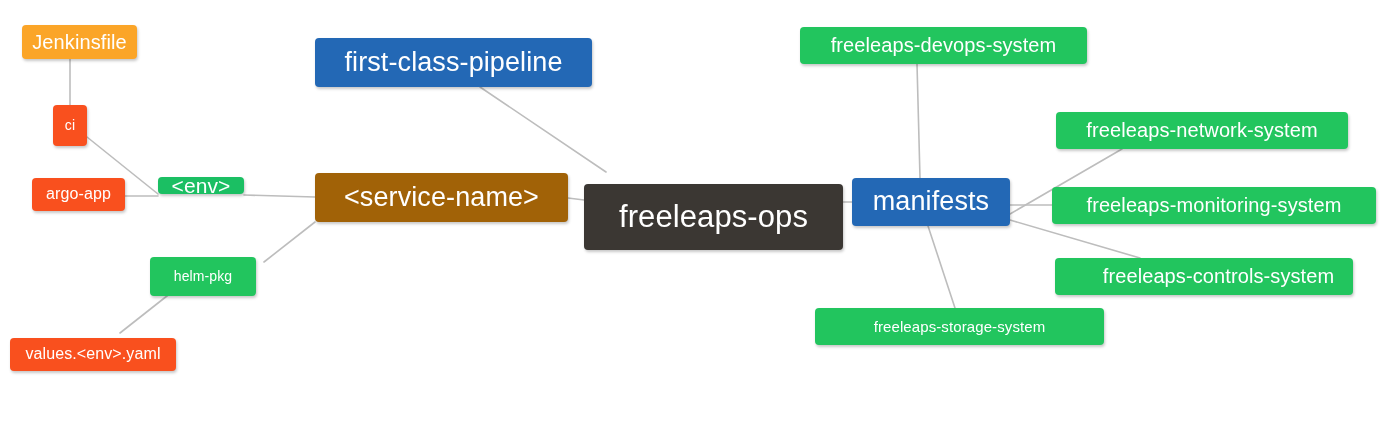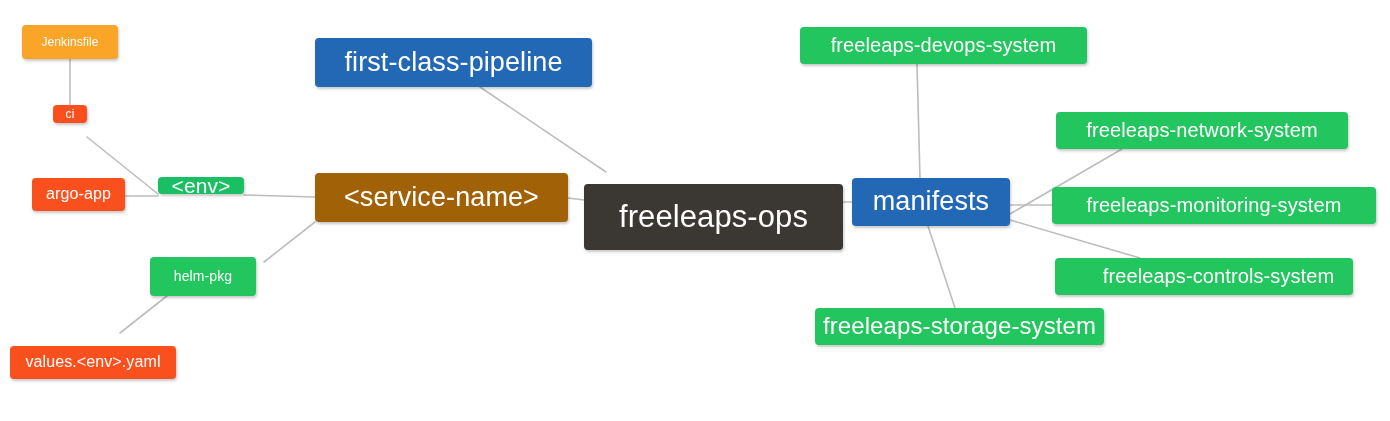--- a/index.html
+++ b/index.html
@@ -60,36 +60,36 @@
       <line x1="480" y1="87" x2="606" y2="172" stroke="#bdbdbd" stroke-width="1.6" stroke-linecap="round"></line>
       <line x1="568" y1="198" x2="584" y2="200" stroke="#bdbdbd" stroke-width="1.6" stroke-linecap="round"></line>
       <line x1="843" y1="202" x2="852" y2="202" stroke="#bdbdbd" stroke-width="1.6" stroke-linecap="round"></line>
       <line x1="920" y1="178" x2="917" y2="64" stroke="#bdbdbd" stroke-width="1.6" stroke-linecap="round"></line>
       <line x1="1010" y1="214" x2="1122" y2="149" stroke="#bdbdbd" stroke-width="1.6" stroke-linecap="round"></line>
       <line x1="1010" y1="205" x2="1052" y2="205" stroke="#bdbdbd" stroke-width="1.6" stroke-linecap="round"></line>
       <line x1="1010" y1="220" x2="1140" y2="258" stroke="#bdbdbd" stroke-width="1.6" stroke-linecap="round"></line>
       <line x1="928" y1="226" x2="955" y2="308" stroke="#bdbdbd" stroke-width="1.6" stroke-linecap="round"></line>
     </svg>
   <div id="node-layer">
-      <div class="node" style="left: 22px; top: 25px; width: 96px; height: 34px; background: rgb(251, 165, 40); font-size: 12px; color: rgb(255, 255, 255);">
+      <div class="node" style="left: 22px; top: 25px; width: 115px; height: 34px; background: rgb(251, 165, 40); font-size: 20px; color: rgb(255, 255, 255);">
         <span class="node-label">Jenkinsfile</span>
       </div>
-      <div class="node" style="left: 53px; top: 105px; width: 34px; height: 18px; background: rgb(249, 80, 30); font-size: 12px; color: rgb(255, 255, 255); text-align: center;">
+      <div class="node" style="left: 53px; top: 105px; width: 34px; height: 41px; background: rgb(249, 80, 30); font-size: 14px; color: rgb(255, 255, 255); text-align: center;">
         <span class="node-label">ci</span>
       </div>
       <div class="node" style="left: 32px; top: 178px; width: 93px; height: 33px; background: rgb(249, 80, 30); font-size: 16px; color: rgb(255, 255, 255);">
         <span class="node-label">argo-app</span>
       </div>
       <div class="node" style="left: 158px; top: 177px; width: 86px; height: 17px; background: rgb(27, 191, 99); font-size: 21px; color: rgb(255, 255, 255);">
         <span class="node-label">&lt;env&gt;</span>
       </div>
       <div class="node" style="left: 150px; top: 257px; width: 106px; height: 39px; background: rgb(34, 197, 94); font-size: 14px; color: rgb(255, 255, 255);">
         <span class="node-label">helm-pkg</span>
       </div>
-      <div class="node" style="left: 10px; top: 346px; width: 166px; height: 33px; background: rgb(249, 80, 30); font-size: 16px; color: rgb(255, 255, 255);">
+      <div class="node" style="left: 10px; top: 338px; width: 166px; height: 33px; background: rgb(249, 80, 30); font-size: 16px; color: rgb(255, 255, 255);">
         <span class="node-label">values.&lt;env&gt;.yaml</span>
       </div>
       <div class="node" style="left: 315px; top: 38px; width: 277px; height: 49px; background: rgb(35, 104, 181); font-size: 27px; color: rgb(255, 255, 255);">
         <span class="node-label">first-class-pipeline</span>
       </div>
       <div class="node" style="left: 315px; top: 173px; width: 253px; height: 49px; background: #a16207; font-size: 27px; color: rgb(255, 255, 255);">
         <span class="node-label">&lt;service-name&gt;</span>
       </div>
       <div class="node" style="left: 584px; top: 184px; width: 259px; height: 66px; background: rgb(59, 55, 51); font-size: 31px; color: rgb(255, 255, 255);">
         <span class="node-label">freeleaps-ops</span>
@@ -102,17 +102,17 @@
       </div>
       <div class="node" style="left: 1056px; top: 112px; width: 292px; height: 37px; background: rgb(34, 197, 94); font-size: 20px; color: rgb(255, 255, 255);">
         <span class="node-label">freeleaps-network-system</span>
       </div>
       <div class="node" style="left: 1052px; top: 187px; width: 324px; height: 37px; background: rgb(34, 197, 94); font-size: 20px; color: rgb(255, 255, 255);">
         <span class="node-label">freeleaps-monitoring-system</span>
       </div>
       <div class="node" style="left: 1055px; top: 258px; width: 298px; height: 37px; background: rgb(34, 197, 94); font-size: 20px; color: rgb(255, 255, 255); padding-left: 29px;">
         <span class="node-label">freeleaps-controls-system</span>
       </div>
-      <div class="node" style="left: 815px; top: 308px; width: 289px; height: 37px; background: rgb(34, 197, 94); font-size: 24px; color: rgb(255, 255, 255);">
+      <div class="node" style="left: 815px; top: 308px; width: 289px; height: 37px; background: rgb(34, 197, 94); font-size: 15px; color: rgb(255, 255, 255);">
         <span class="node-label">freeleaps-storage-system</span>
       </div>
     </div>
 </div>
 
 </body></html>

